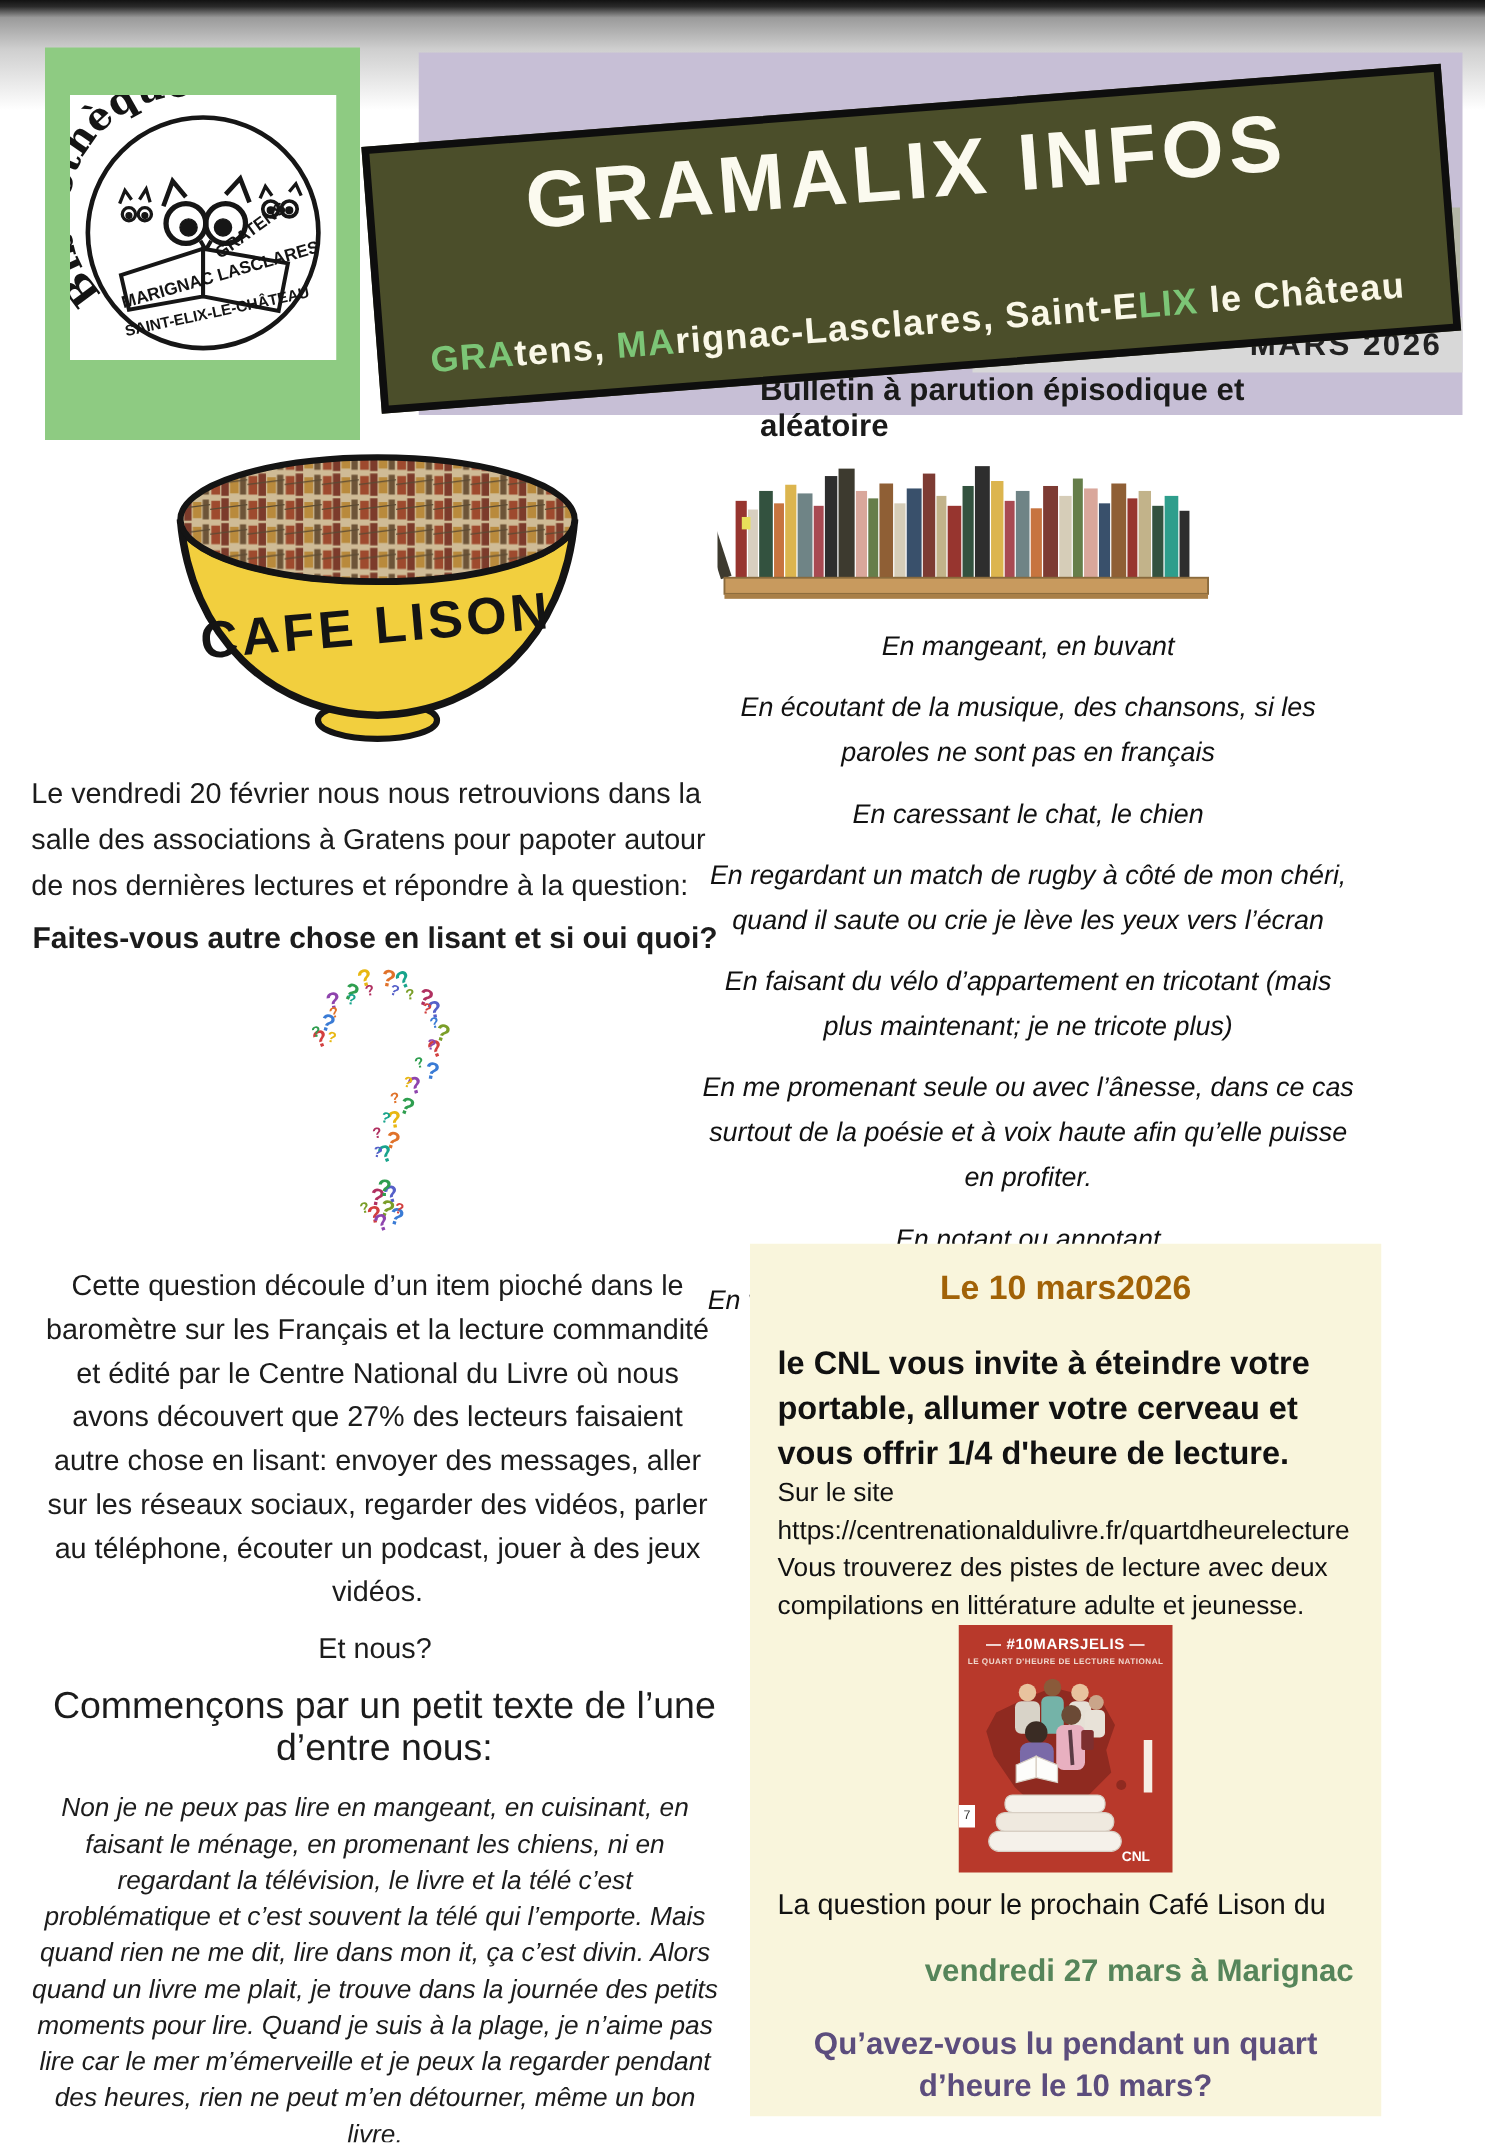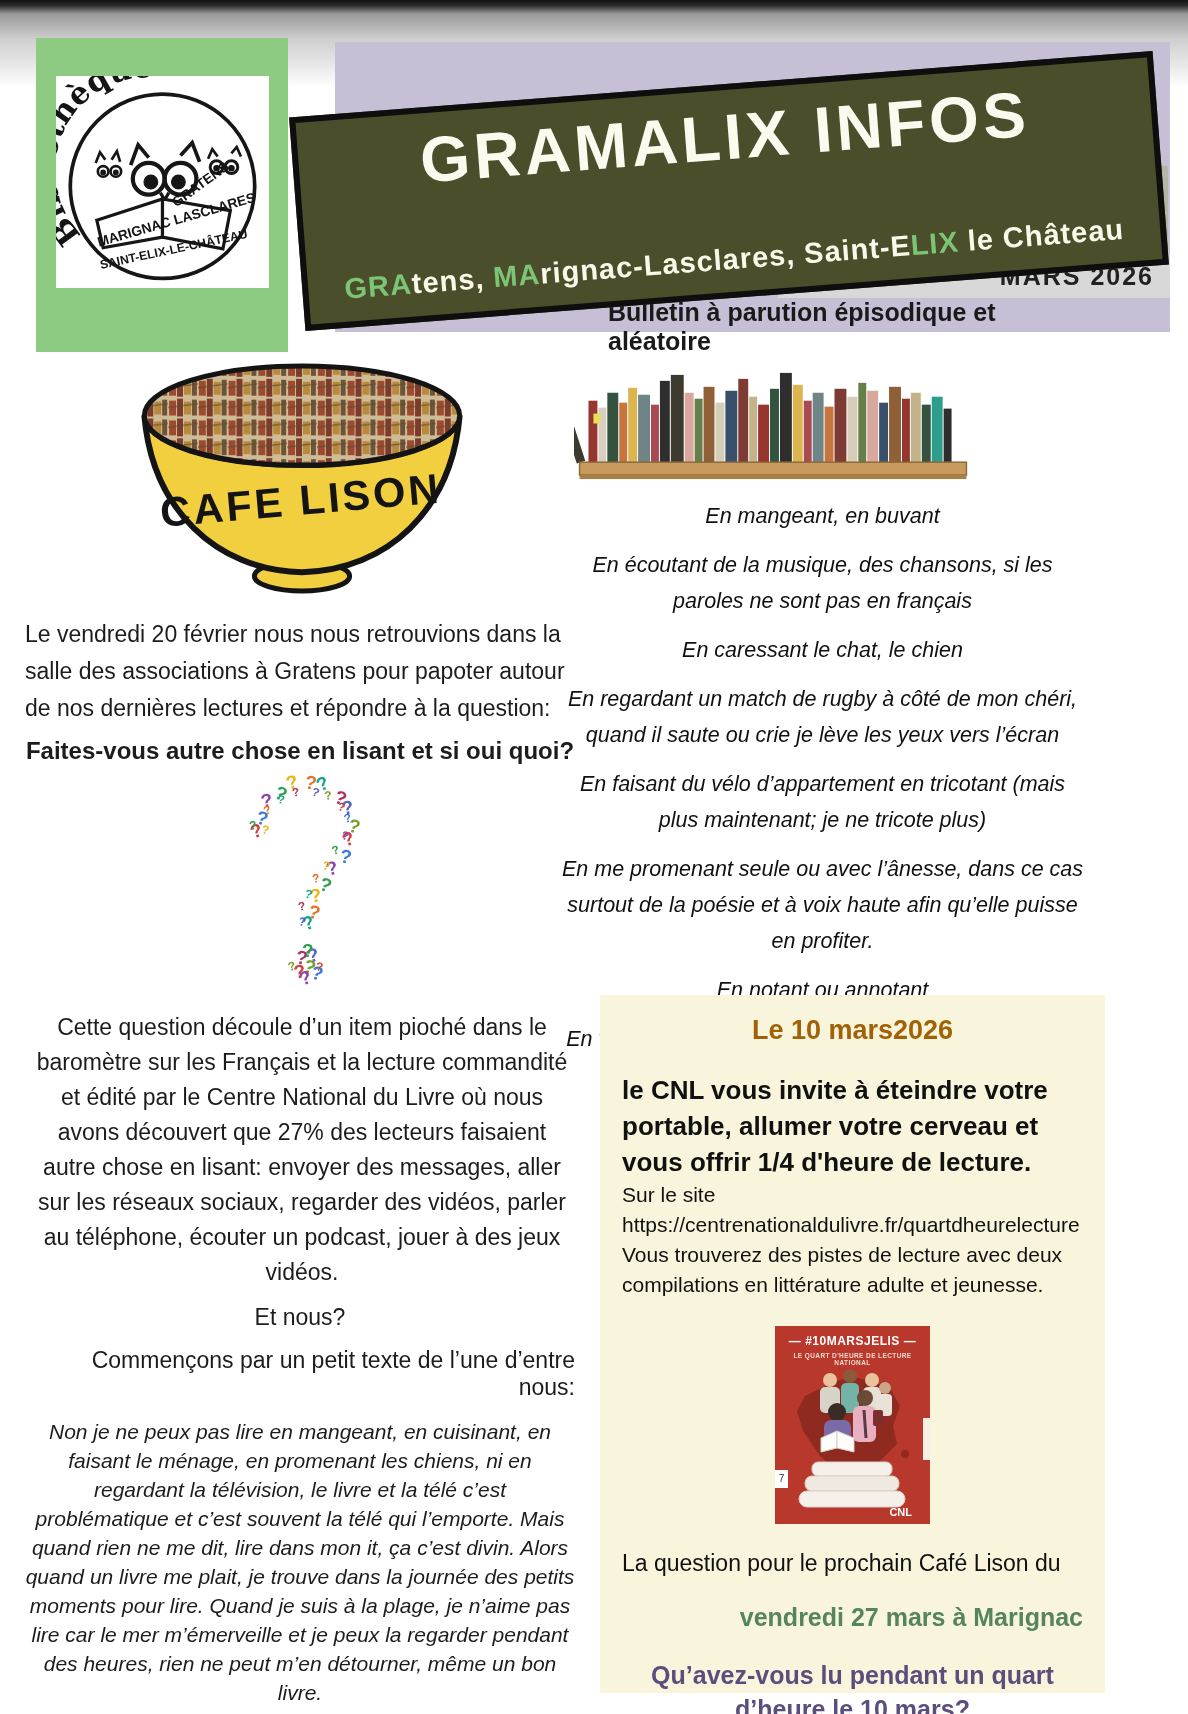--- a/index.html
+++ b/index.html
@@ -25,40 +25,40 @@
   .banner-sub{margin-top:auto;margin-bottom:16px;font-size:29px;font-weight:bold;letter-spacing:1px;color:#faf8e8;}
   
   .left-col{position:absolute;left:25px;top:616px;width:550px;}
   .right-col{position:absolute;left:560px;top:298px;width:525px;}
   .tagline{padding-left:48px;font-size:25px;font-weight:600;color:#1a1a1a;margin:0 0 6px 0;}
   .p-intro{font-size:23px;line-height:37px;margin:0 0 10px 0;}
   .p-question{font-size:24px;font-weight:bold;text-align:center;margin:0 0 8px 0;}
   .qm-wrap{text-align:center;margin:0 0 8px 0;}
   .p-center{font-size:23px;line-height:35px;text-align:center;margin:0 0 14px 4px;}
   .p-etnous{font-size:23px;text-align:center;margin:0 0 16px 0;}
-  .p-lead{font-size:23px;text-align:right;margin:0 0 16px 15px;}
+  .p-lead{font-size:30px;text-align:center;margin:0 0 16px 15px;}
   .p-testimonial{font-size:21px;line-height:29px;font-style:italic;text-align:center;margin:0 0 18px 0;}
   .p-toilettes{font-size:21px;line-height:29px;font-style:italic;text-align:center;margin:0 0 20px 0;}
   .shelf-wrap{margin:4px 0 8px 14px;}
   .ways p{font-size:21.5px;line-height:36px;font-style:italic;text-align:center;margin:0 0 13px 0;color:#111;}
   
   .cnl-box{position:absolute;left:600px;top:995px;width:505px;height:698px;background:#f9f5dc;
     box-sizing:border-box;padding:16px 22px;}
   .cnl-heading{font-size:27px;font-weight:bold;text-align:center;margin:4px 0 26px 0;color:#a16207;}
   .cnl-invite{font-size:26px;line-height:36px;font-weight:bold;margin:0;color:#111;}
   .cnl-small{font-size:21px;line-height:30px;margin:0;color:#111;}
-  .poster{position:relative;width:155px;height:198px;margin:26px auto 10px auto;overflow:hidden;}
+  .poster{position:relative;width:155px;height:198px;margin:0 auto 10px auto;overflow:hidden;padding-left:16px;}
   .poster-head{position:absolute;left:0;top:8px;width:100%;text-align:center;color:#fff;
     font-size:12px;font-weight:bold;letter-spacing:.5px;}
   .poster-sub{position:absolute;left:0;top:26px;width:100%;text-align:center;color:#f0d8ce;
     font-size:6.5px;letter-spacing:.4px;font-weight:bold;}
   .poster-brand{position:absolute;right:18px;bottom:6px;color:#fff;font-size:11px;font-weight:bold;}
   .poster-chip{position:absolute;left:0;bottom:36px;width:13px;height:18px;background:#fff;color:#333;
     font-size:10px;line-height:18px;text-align:center;}
-  .cnl-next{font-size:23px;margin:26px 0 0 0;color:#111;}
+  .cnl-next{font-size:23px;margin:12px 0 0 0;color:#111;}
   .cnl-date{font-size:25px;font-weight:bold;text-align:right;margin:26px 0 0 0;}
   .cnl-q{font-size:25px;line-height:34px;font-weight:bold;text-align:center;margin:26px auto 0 auto;width:92%;}
   svg text{font-family:"Liberation Sans",sans-serif;}
   .serifTxt{font-family:"DejaVu Serif","Liberation Serif",serif;}
 </style>
 </head>
 <body>
 
 <div id="page">
   <div class="scan-top"></div>

